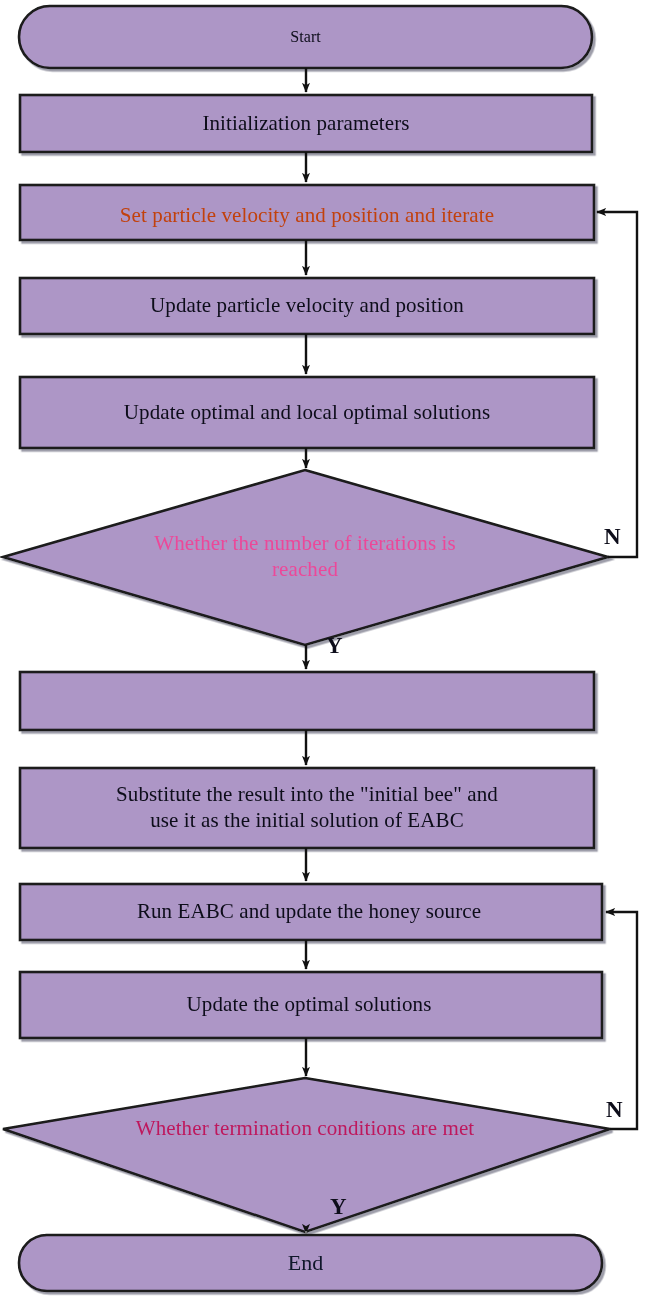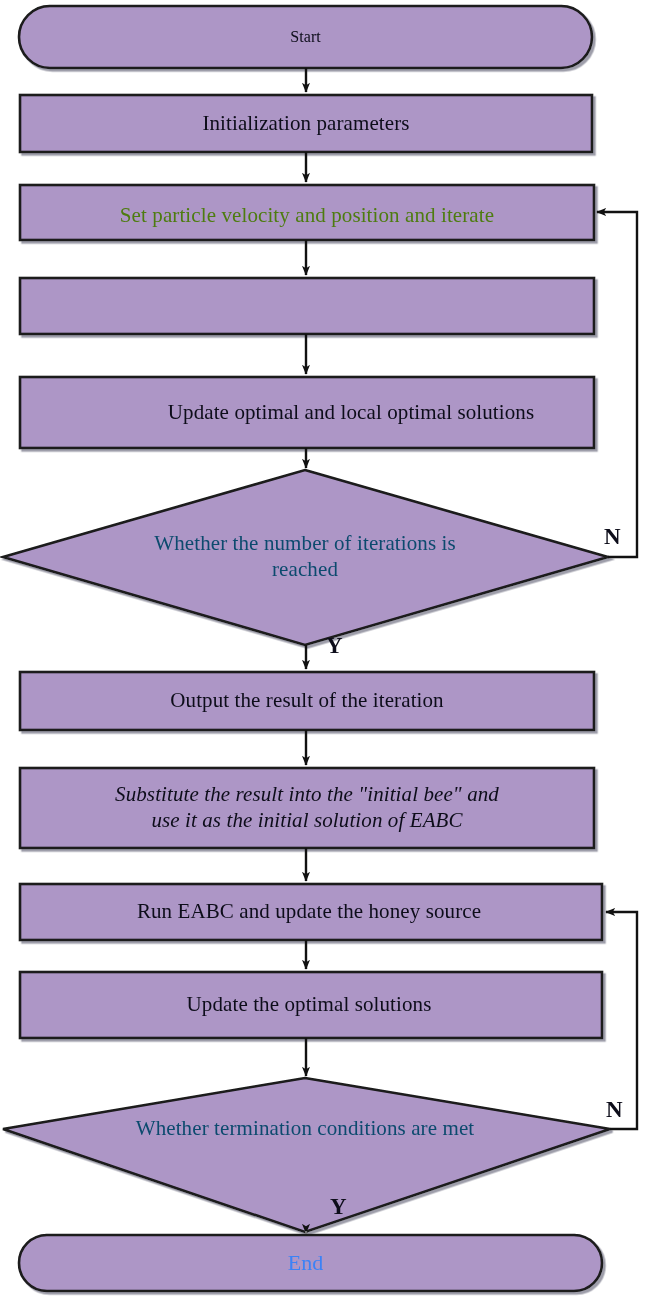--- a/index.html
+++ b/index.html
@@ -113,40 +113,40 @@
     </g>
     <g stroke="#777777" stroke-width="2.2" fill="none">
       <line x1="306" y1="1231" x2="306" y2="1234"></line>
     </g>
   </svg>
 
   <div class="node-label" style="left: 19px; top: 6px; width: 573px; height: 62px; font-size: 16px; color: rgb(13, 13, 26);">Start</div>
 
   <div class="node-label" style="left: 20px; top: 95px; width: 572px; height: 57px; color: rgb(13, 13, 26);">Initialization parameters</div>
 
-  <div class="node-label" style="left: 20px; top: 185px; width: 574px; height: 61px; color: #4d7c0f;">Set particle velocity and position and iterate</div>
+  <div class="node-label" style="left: 20px; top: 185px; width: 574px; height: 61px; color: #c2410c;">Set particle velocity and position and iterate</div>
+
+  <div class="node-label" style="left: 20px; top: 278px; width: 574px; height: 56px; color: rgb(13, 13, 26);">Update particle velocity and position</div>
+
+  <div class="node-label" style="left: 20px; top: 377px; width: 574px; height: 71px; color: rgb(13, 13, 26);">Update optimal and local optimal solutions</div>
+
+  <div class="node-label" style="left: 55px; top: 502px; width: 500px; height: 110px; color: #ec4899;">Whether the number of iterations is
+reached</div>
 
 
-  <div class="node-label" style="left: 20px; top: 377px; width: 574px; height: 71px; color: rgb(13, 13, 26); padding-left: 44px;">Update optimal and local optimal solutions</div>
-
-  <div class="node-label" style="left: 55px; top: 502px; width: 500px; height: 110px; color: #0c4a6e;">Whether the number of iterations is
-reached</div>
-
-  <div class="node-label" style="left: 20px; top: 672px; width: 574px; height: 58px; color: rgb(13, 13, 26);">Output the result of the iteration</div>
-
-  <div class="node-label" style="left: 24px; top: 768px; width: 566px; height: 80px; color: rgb(13, 13, 26); font-style: italic;">Substitute the result into the "initial bee" and
+  <div class="node-label" style="left: 24px; top: 768px; width: 566px; height: 80px; color: rgb(13, 13, 26);">Substitute the result into the "initial bee" and
 use it as the initial solution of EABC</div>
 
   <div class="node-label" style="left: 20px; top: 884px; width: 578px; height: 56px; color: rgb(13, 13, 26);">Run EABC and update the honey source</div>
 
   <div class="node-label" style="left: 20px; top: 972px; width: 578px; height: 66px; color: rgb(13, 13, 26);">Update the optimal solutions</div>
 
-  <div class="node-label" style="left: 40px; top: 1104px; width: 530px; height: 50px; color: #0c4a6e;">Whether termination conditions are met</div>
+  <div class="node-label" style="left: 40px; top: 1104px; width: 530px; height: 50px; color: #be185d;">Whether termination conditions are met</div>
 
-  <div class="node-label" style="left: 19px; top: 1235px; width: 573px; height: 56px; font-size: 22px; color: #3b82f6;">End</div>
+  <div class="node-label" style="left: 19px; top: 1235px; width: 573px; height: 56px; font-size: 22px; color: #0f172a;">End</div>
 
   <div class="branch-label" style="left: 604px; top: 525px; color: rgb(13, 13, 26);">N</div>
 
   <div class="branch-label" style="left: 326px; top: 634px; color: rgb(13, 13, 26);">Y</div>
 
   <div class="branch-label" style="left: 606px; top: 1098px; color: rgb(13, 13, 26);">N</div>
 
   <div class="branch-label" style="left: 330px; top: 1195px; color: rgb(13, 13, 26);">Y</div>
 
 </div>

